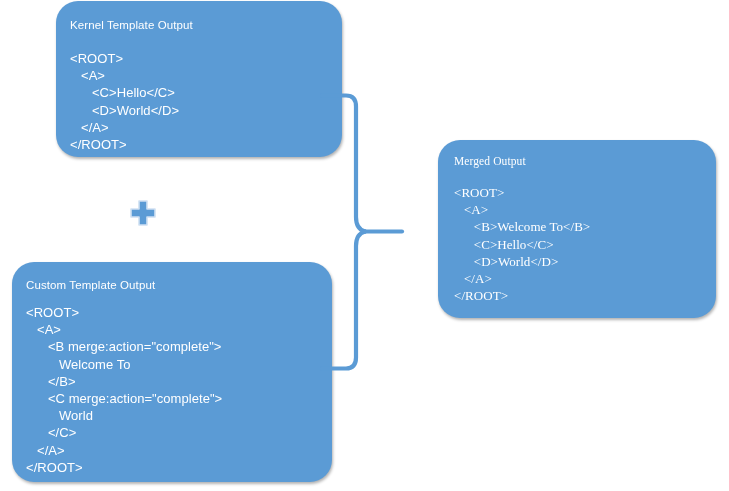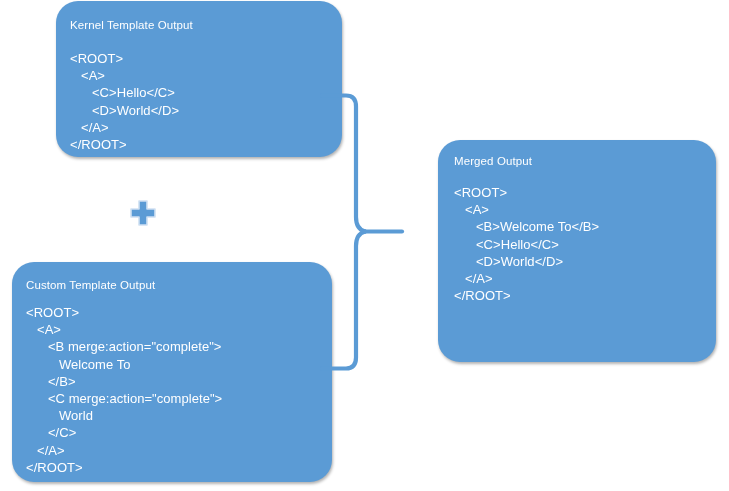--- a/index.html
+++ b/index.html
@@ -62,21 +62,21 @@
   #box-custom {
     left: 12px;  top: 262px;
     width: 320px; height: 220px;
   }
   #box-custom .panel-title { left: 14px; top: 16px; }
   #box-custom .panel-code  { left: 14px; top: 42px; }
 
   
   #box-merged {
     left: 438px; top: 140px;
-    width: 278px; height: 222px;
+    width: 278px; height: 178px; font-family: Liberation Serif, serif;
   }
   #box-merged .panel-title { left: 16px; top: 14px; }
   #box-merged .panel-code  { left: 16px; top: 44px; }
 
   
   .plus-shape {
     position: absolute;
     left: 129px; top: 199px;
     width: 28px; height: 28px;
   }

